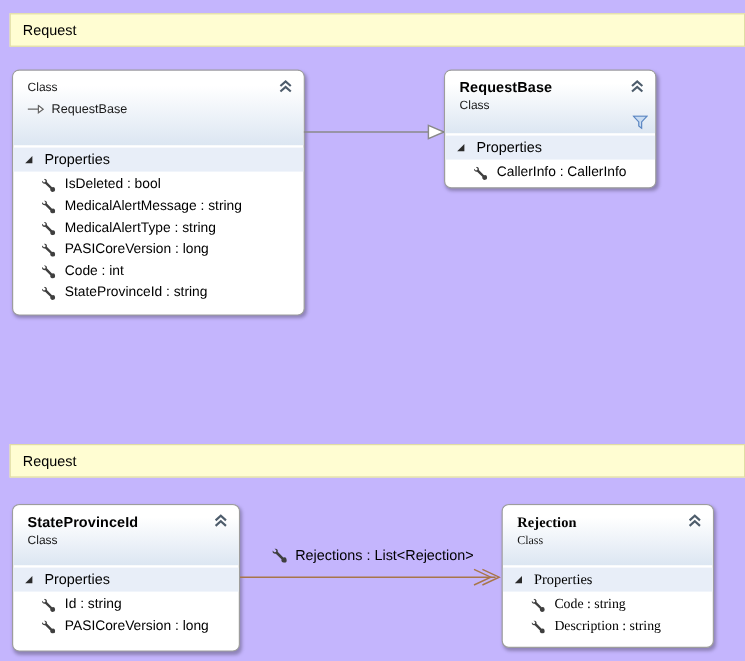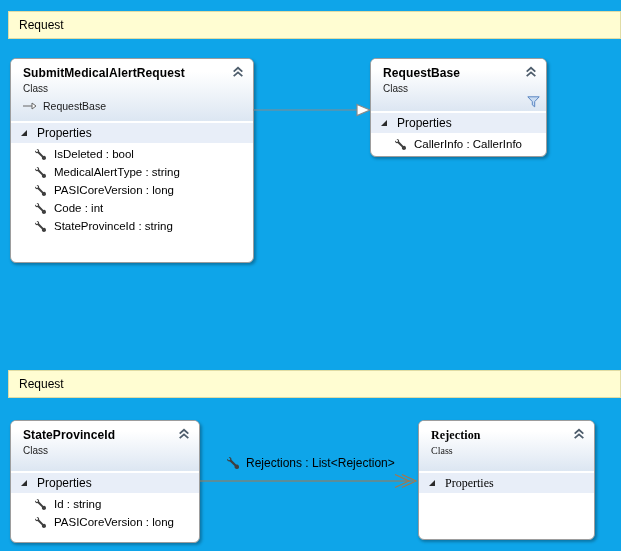--- a/index.html
+++ b/index.html
@@ -1,17 +1,17 @@
 <!DOCTYPE html>
 <html style="--banner_bg: #FFFDD2; --banner_border: #E0DCA4; --box_border: #9D9D9D; --header_grad: #DCE6F2; --band: #E8EEF8; --inherit_line: #8A8A8A; --assoc_line: #A8764A; --chevron: #4E5D6C; --icon_dark: #3F3F3F; --filter_stroke: #5B86C2; --filter_fill: #C9DCF2;"><head>
 <meta charset="utf-8">
 <style>
   html,body{margin:0;padding:0;background:#ffffff;}
   #canvas{
-    position:relative;width:621px;height:551px;background:#0ea5e9;overflow:hidden;
+    position:relative;width:621px;height:551px;background:#c4b5fd;overflow:hidden;
     font-family:"Liberation Sans",sans-serif;color:#000;
   }
   
   .banner{
     position:absolute;left:8px;width:601px;height:26px;
     background:var(--banner_bg,#FFFDD2);
     border:1px solid var(--banner_border,#E0DCA4);
     display:flex;align-items:center;padding-left:10px;
     font-size:12px;
   }
@@ -57,21 +57,20 @@
 <body>
 
 <div id="canvas">
 
   <div class="banner" style="top:11px;">
     <span>Request</span>
   </div>
 
   <div class="class-box" style="left:10px;top:58px;width:244px;height:205px;">
     <div class="box-header" style="height:62px;">
-      <div class="box-title">SubmitMedicalAlertRequest</div>
       <div class="box-stereotype">Class</div>
       <div class="base-row">
         <span class="icon">
           <svg width="14" height="8" viewBox="0 0 14 8">
               <path d="M0 4h9" stroke="#666" stroke-width="1" fill="none"></path>
               <path d="M9 1 L13 4 L9 7 Z" fill="#fff" stroke="#666" stroke-width="1"></path>
             </svg>
         </span>
         <span>RequestBase</span>
       </div>
@@ -91,20 +90,28 @@
       <span>Properties</span>
     </div>
     <div class="prop-rows">
       <div class="prop-row">
         <span class="icon">
             <svg width="11" height="11" viewBox="0 0 16 16">
               <path d="M.102 2.223A3.004 3.004 0 0 0 3.78 5.897l6.341 6.252A3.003 3.003 0 0 0 13 16a3 3 0 1 0-.851-5.878L5.897 3.781A3.004 3.004 0 0 0 2.223.1l2.141 2.142L4 4l-1.757.364L.102 2.223z" fill="#3F3F3F"></path>
             </svg>
           </span>
         <span>IsDeleted : bool</span>
+      </div>
+      <div class="prop-row">
+        <span class="icon">
+            <svg width="11" height="11" viewBox="0 0 16 16">
+              <path d="M.102 2.223A3.004 3.004 0 0 0 3.78 5.897l6.341 6.252A3.003 3.003 0 0 0 13 16a3 3 0 1 0-.851-5.878L5.897 3.781A3.004 3.004 0 0 0 2.223.1l2.141 2.142L4 4l-1.757.364L.102 2.223z" fill="#3F3F3F"></path>
+            </svg>
+          </span>
+        <span>MedicalAlertMessage : string</span>
       </div>
       <div class="prop-row">
         <span class="icon">
             <svg width="11" height="11" viewBox="0 0 16 16">
               <path d="M.102 2.223A3.004 3.004 0 0 0 3.78 5.897l6.341 6.252A3.003 3.003 0 0 0 13 16a3 3 0 1 0-.851-5.878L5.897 3.781A3.004 3.004 0 0 0 2.223.1l2.141 2.142L4 4l-1.757.364L.102 2.223z" fill="#3F3F3F"></path>
             </svg>
           </span>
         <span>MedicalAlertType : string</span>
       </div>
       <div class="prop-row">
@@ -244,15 +251,33 @@
       </span>
     </div>
     <div class="section-band">
       <span class="icon">
         <svg width="8" height="8" viewBox="0 0 8 8">
             <polygon points="7,1 7,7 1,7" fill="#2b2b2b"></polygon>
           </svg>
       </span>
       <span>Properties</span>
     </div>
+    <div class="prop-rows">
+      <div class="prop-row">
+        <span class="icon">
+            <svg width="11" height="11" viewBox="0 0 16 16">
+              <path d="M.102 2.223A3.004 3.004 0 0 0 3.78 5.897l6.341 6.252A3.003 3.003 0 0 0 13 16a3 3 0 1 0-.851-5.878L5.897 3.781A3.004 3.004 0 0 0 2.223.1l2.141 2.142L4 4l-1.757.364L.102 2.223z" fill="#3F3F3F"></path>
+            </svg>
+          </span>
+        <span>Code : string</span>
+      </div>
+      <div class="prop-row">
+        <span class="icon">
+            <svg width="11" height="11" viewBox="0 0 16 16">
+              <path d="M.102 2.223A3.004 3.004 0 0 0 3.78 5.897l6.341 6.252A3.003 3.003 0 0 0 13 16a3 3 0 1 0-.851-5.878L5.897 3.781A3.004 3.004 0 0 0 2.223.1l2.141 2.142L4 4l-1.757.364L.102 2.223z" fill="#3F3F3F"></path>
+            </svg>
+          </span>
+        <span>Description : string</span>
+      </div>
+    </div>
   </div>
 
 </div>
 
 </body></html>

